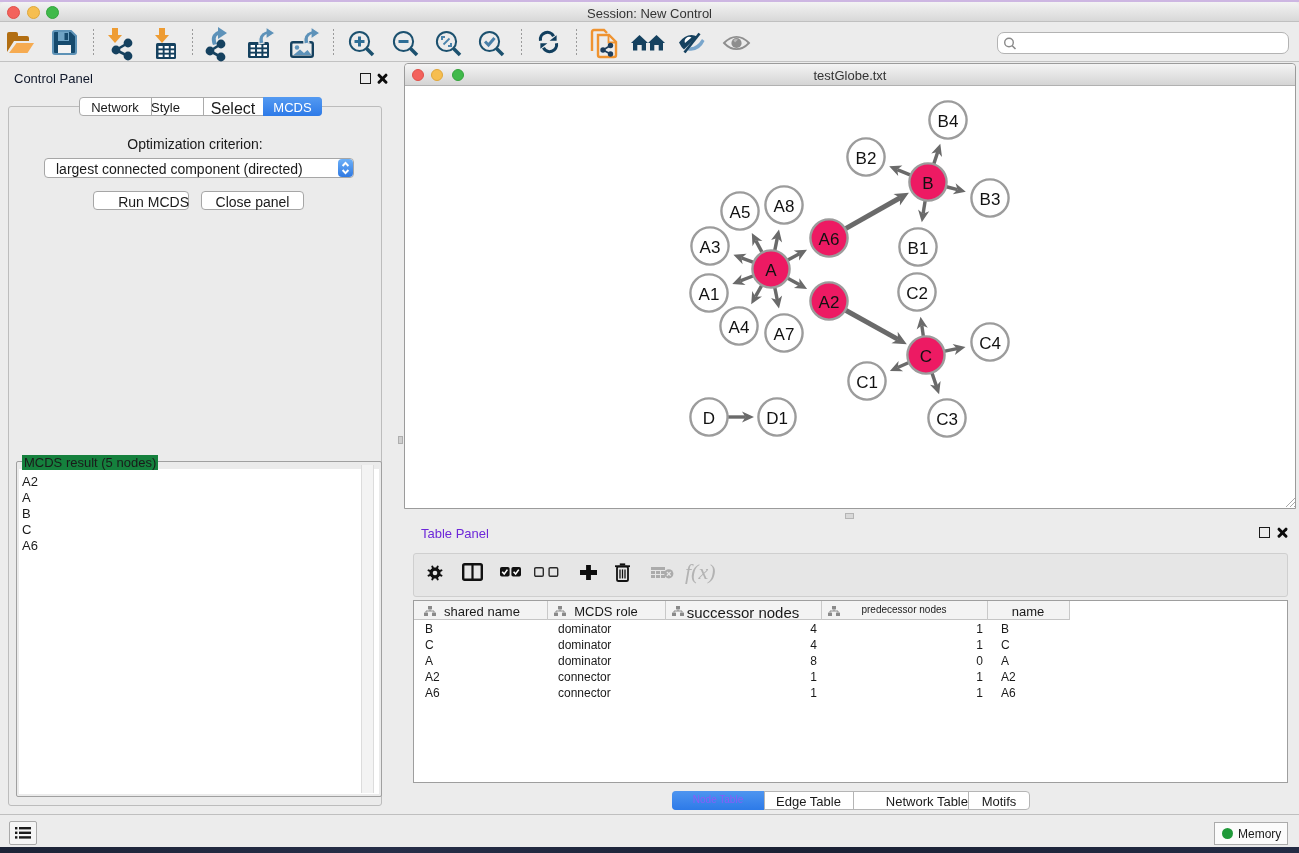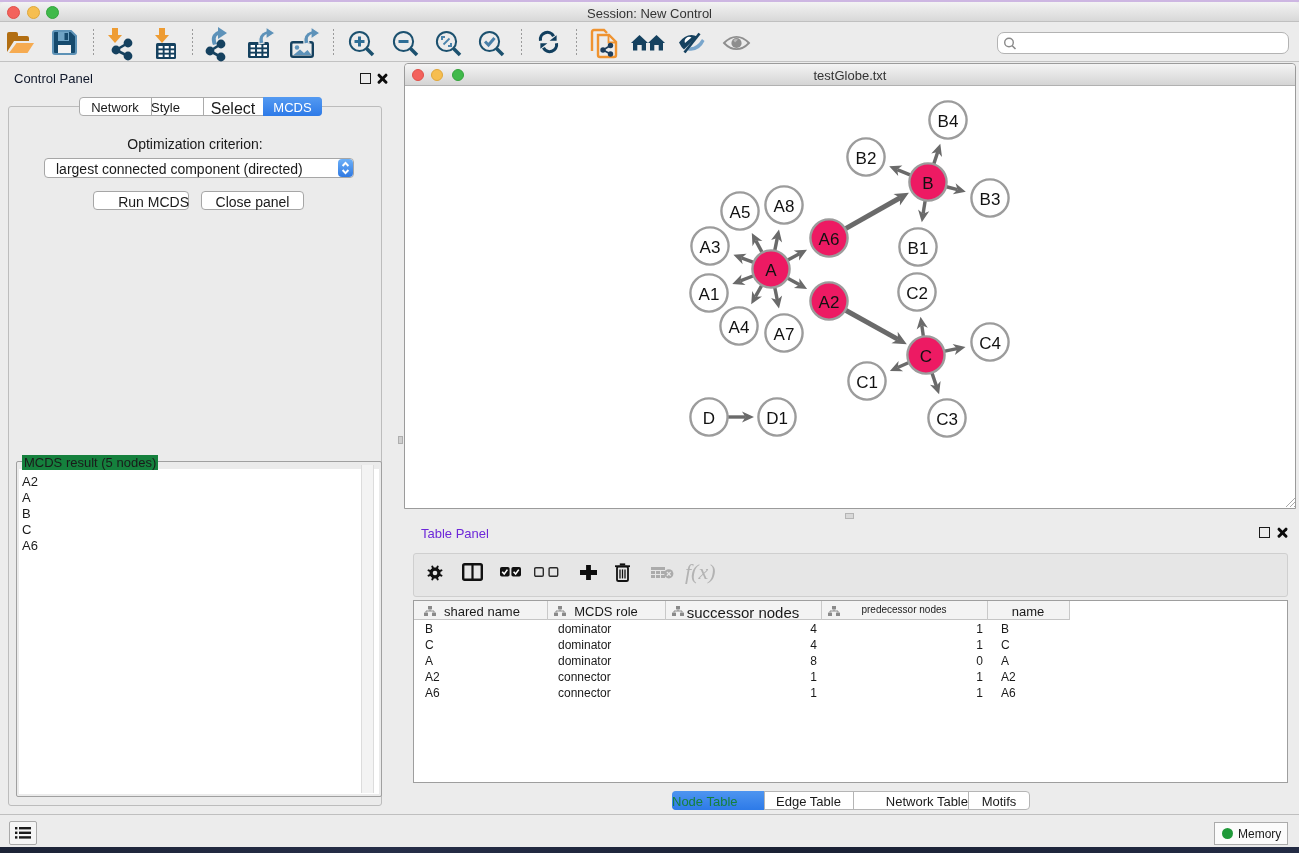--- a/index.html
+++ b/index.html
@@ -456,21 +456,21 @@
 <div class="txt" style="left:425px;top:686px;font-size:12px">A6</div>
 <div class="txt" style="left:558px;top:686px;font-size:12px">connector</div>
 <div class="txt" style="left:667px;top:686px;width:150px;text-align:right;font-size:12px">1</div>
 <div class="txt" style="left:823px;top:686px;width:160px;text-align:right;font-size:12px">1</div>
 <div class="txt" style="left:1001px;top:686px;font-size:12px">A6</div>
 <div class="abs" style="left:672px;top:791px;width:358px;height:19px;background:#fff;border:1px solid #b5b5b5;border-radius:4px"></div>
 <div class="abs" style="left:672px;top:791px;width:92px;height:19px;background:linear-gradient(#4e95f0,#2d7ae8);border-radius:4px 0 0 4px"></div>
 <div class="abs" style="left:764px;top:791px;width:1px;height:19px;background:#b5b5b5"></div>
 <div class="abs" style="left:853px;top:791px;width:1px;height:19px;background:#b5b5b5"></div>
 <div class="abs" style="left:968px;top:791px;width:1px;height:19px;background:#b5b5b5"></div>
-<div class="txt" style="left:672px;top:794px;width:92px;text-align:left;font-size:13px;color:#15803d">Node Table</div>
+<div class="txt" style="left:672px;top:794px;width:92px;text-align:center;font-size:10px;color:#8b5cf6">Node Table</div>
 <div class="txt" style="left:764px;top:794px;width:89px;text-align:center;font-size:13px">Edge Table</div>
 <div class="txt" style="left:853px;top:794px;width:115px;text-align:right;font-size:13px">Network Table</div>
 <div class="txt" style="left:968px;top:794px;width:62px;text-align:center;font-size:13px">Motifs</div>
 <div class="abs" style="left:0;top:814px;width:1299px;height:33px;background:#ececec;border-top:1px solid #bfbfbf"></div>
 <div class="abs" style="left:9px;top:821px;width:28px;height:24px;background:#f5f5f5;border:1px solid #a9a9a9;border-radius:2px"></div>
 <svg class="abs" style="left:15px;top:827px" width="16" height="12" viewBox="0 0 16 12">
  <g fill="#1a1a1a">
   <rect x="0" y="0" width="2.4" height="2.4"></rect>
       <rect x="4" y="0" width="12" height="2.4"></rect>
   <rect x="0" y="4.6" width="2.4" height="2.4"></rect>

